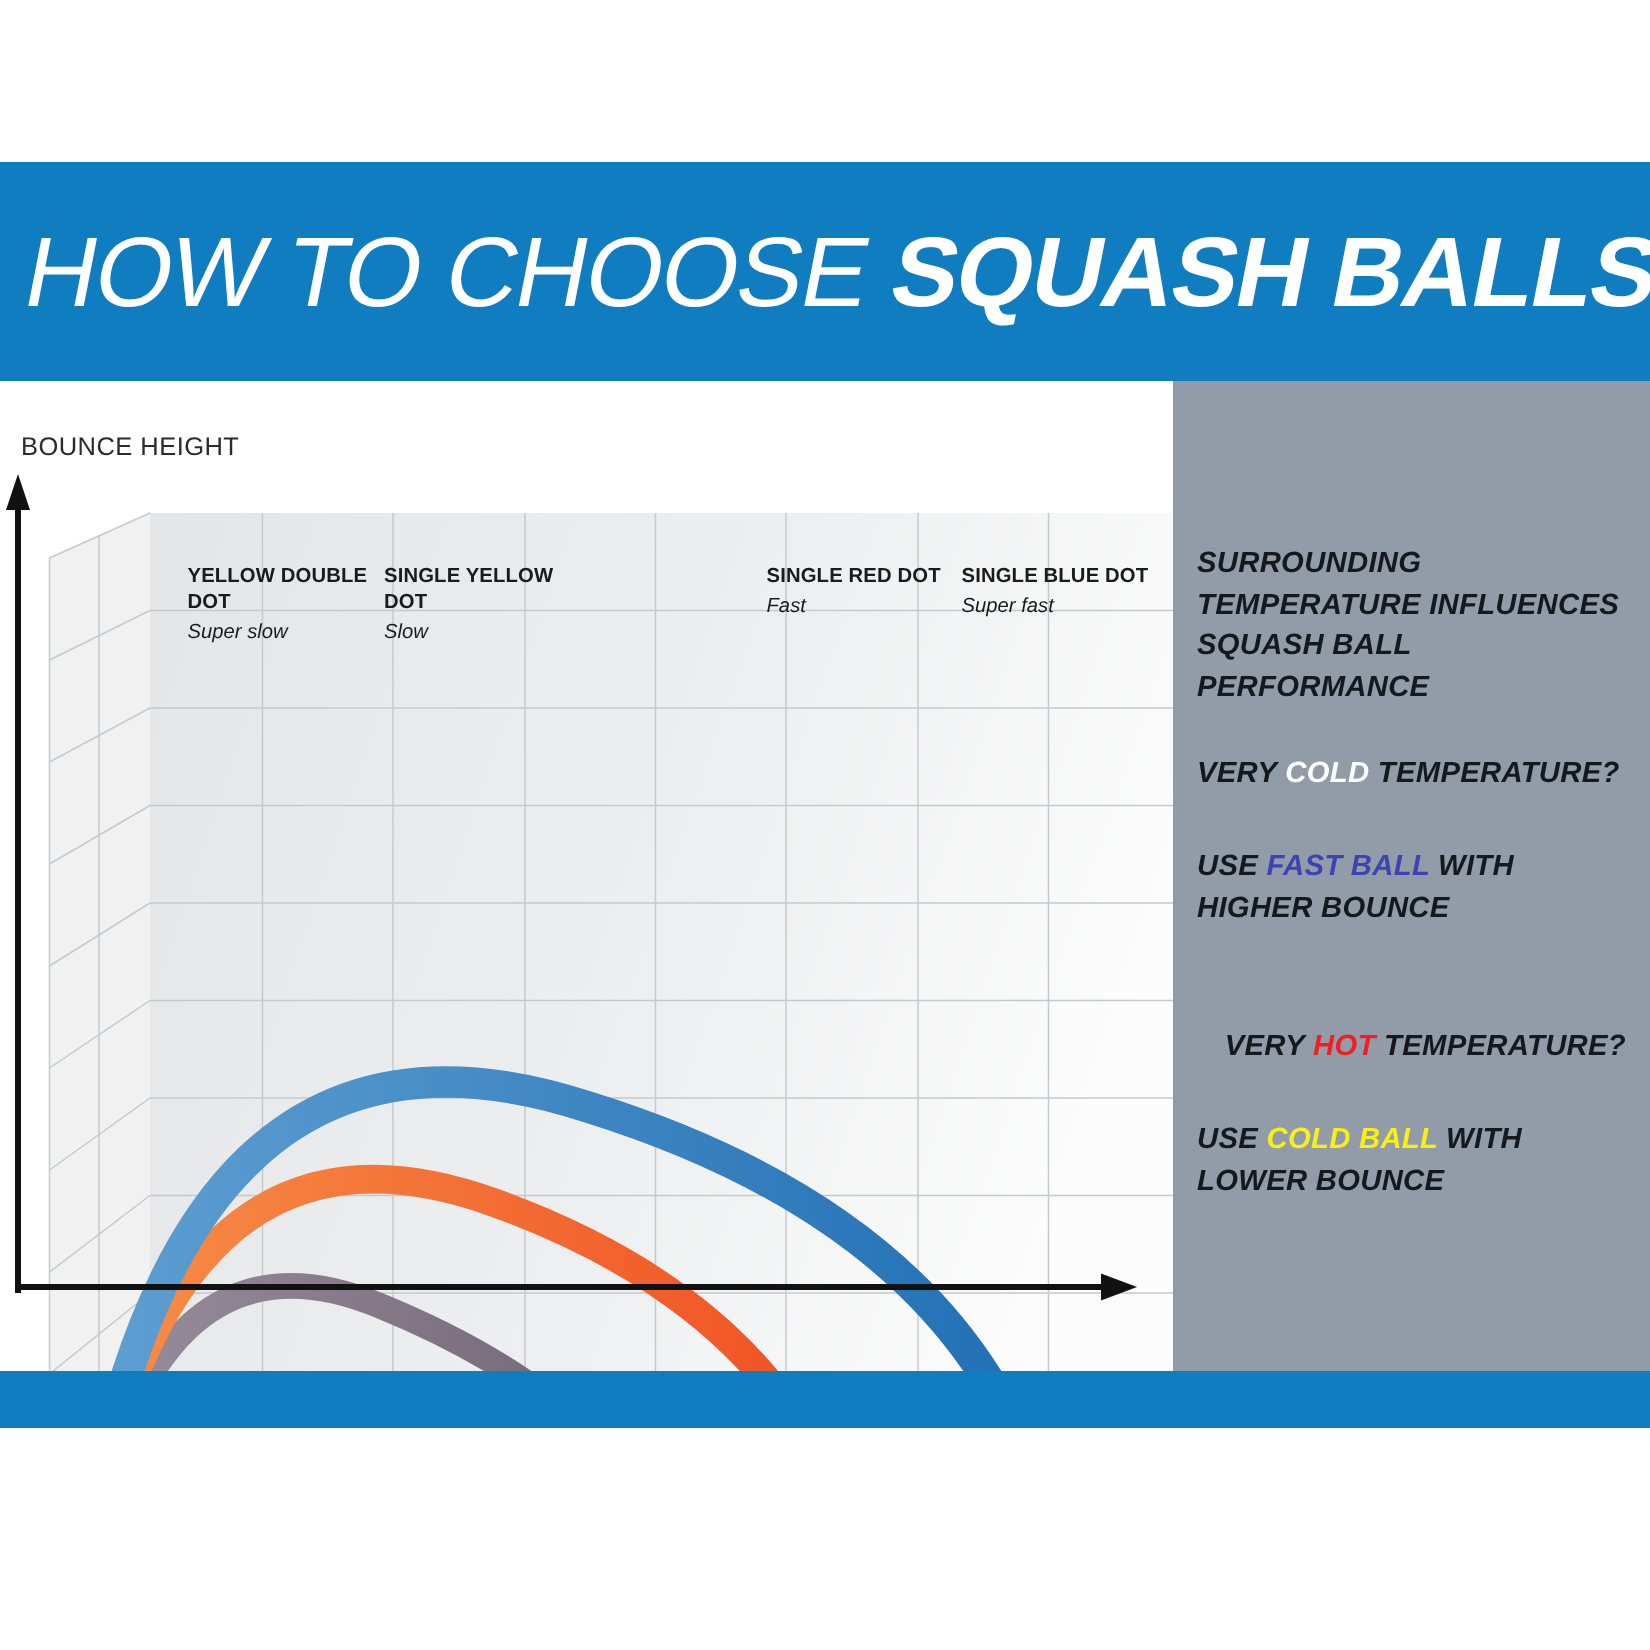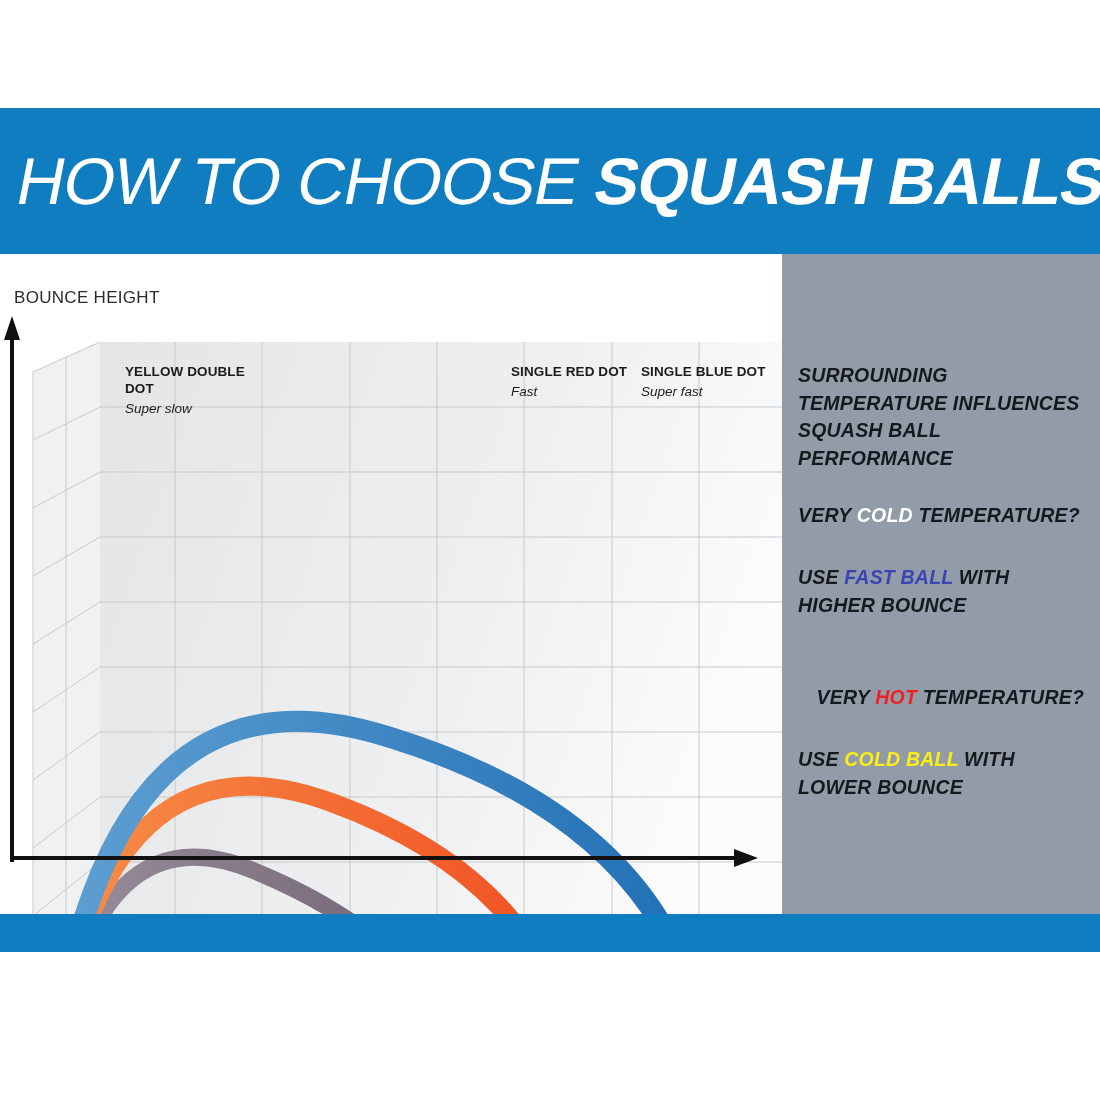--- a/index.html
+++ b/index.html
@@ -29,21 +29,21 @@
   .hl-yellow{color:#f9ee18;}
 
   
   .chart-area{position:absolute;left:0;top:254px;width:782px;height:660px;background:#ffffff;overflow:hidden;}
   .y-label{position:absolute;left:14px;top:34px;font-size:17px;color:#2b2b2b;letter-spacing:.3px;}
   .x-label{position:absolute;left:518px;top:616px;font-size:17px;color:#2b2b2b;letter-spacing:.3px;}
 
   .plot-svg{position:absolute;left:0;top:0;width:782px;height:660px;}
 
   
-  .col-headers{position:absolute;left:0;top:4px;width:782px;height:660px;pointer-events:none;}
+  .col-headers{position:absolute;left:0;top:16px;width:782px;height:660px;pointer-events:none;}
   .col{position:absolute;top:106px;width:128px;}
   .col-name{font-size:13.5px;font-weight:700;color:#1b1b1b;line-height:1.25;letter-spacing:.1px;}
   .col-speed{font-size:13.5px;font-style:italic;color:#1b1b1b;margin-top:3px;}
   .c0{left:125px;} .c1{left:256px;} .c2{left:388px;} .c3{left:511px;} .c4{left:641px;}
 </style>
 </head>
 <body>
 
 <div class="banner">
   <div class="banner-title">
@@ -205,20 +205,24 @@
       <line x1="12" y1="604" x2="738" y2="604" stroke="#111" stroke-width="4"></line>
       <polygon points="758,604 734,595 734,613" fill="#111"></polygon>
     </g>
   </svg>
 
   <div class="col-headers">
     <div class="col c0">
       <div class="col-name">YELLOW DOUBLE DOT</div>
       <div class="col-speed">Super slow</div>
     </div>
+    <div class="col c1">
+      <div class="col-name">SINGLE YELLOW DOT</div>
+      <div class="col-speed">Slow</div>
+    </div>
     <div class="col c3">
       <div class="col-name">SINGLE RED DOT</div>
       <div class="col-speed">Fast</div>
     </div>
     <div class="col c4">
       <div class="col-name">SINGLE BLUE DOT</div>
       <div class="col-speed">Super fast</div>
     </div>
   </div>
 </div>

